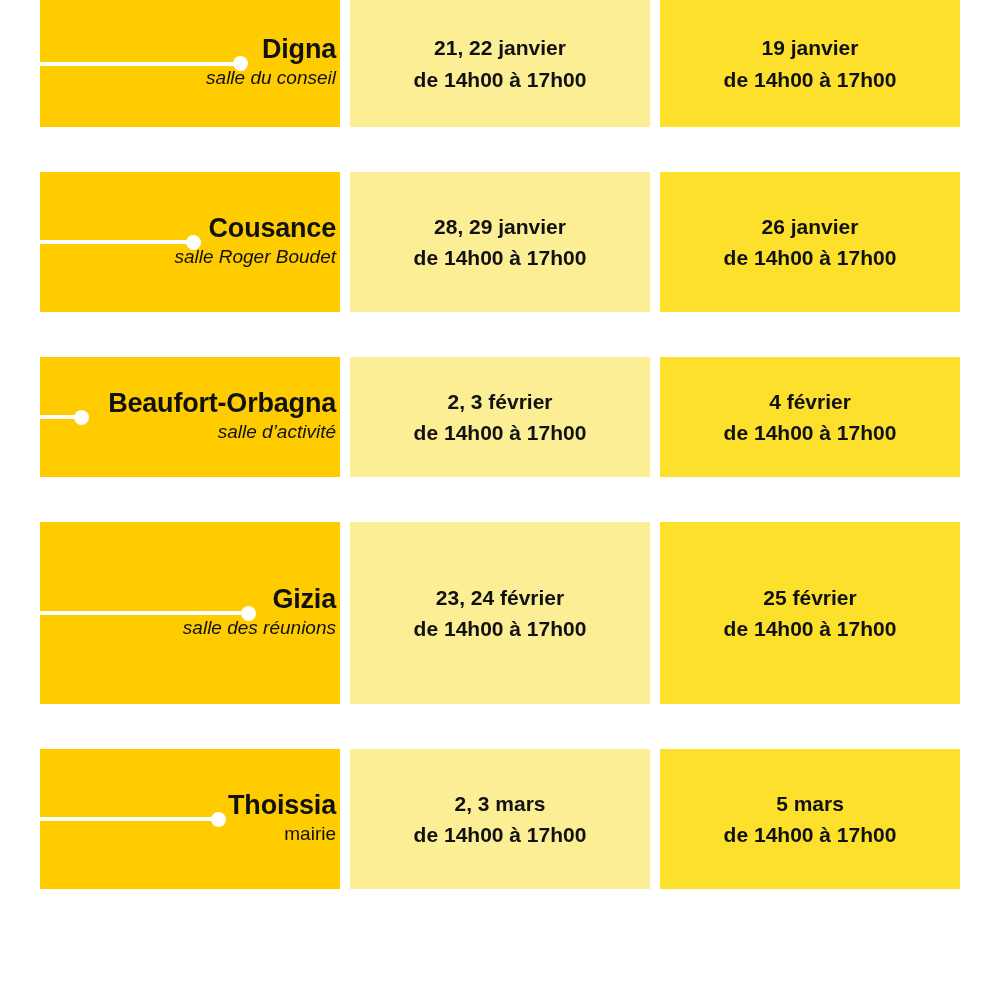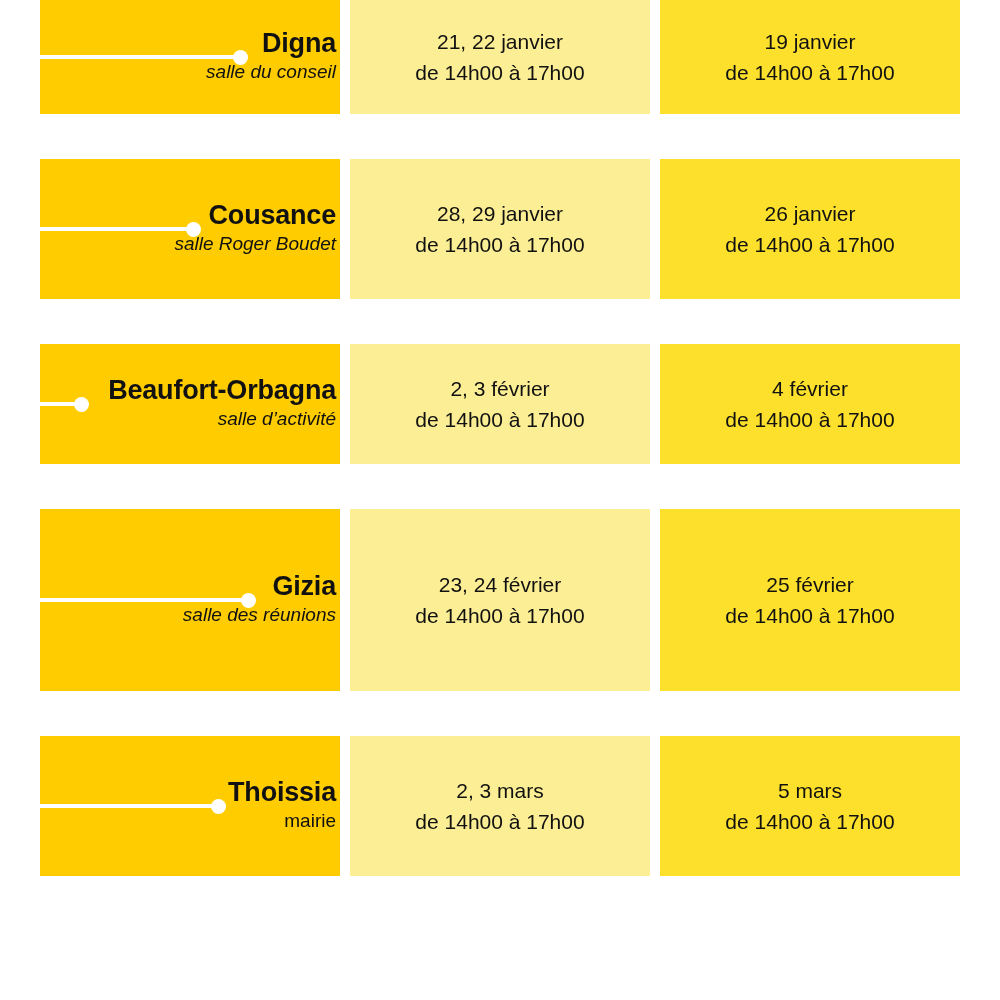--- a/index.html
+++ b/index.html
@@ -100,20 +100,21 @@
     flex: 0 0 300px;
     width: 300px;
     box-sizing: border-box;
     display: flex;
     flex-direction: column;
     align-items: center;
     justify-content: center;
     text-align: center;
     margin-left: 10px;
     padding: 18px 8px;
+    font-weight: bold;
   }
   .session-cell.shade-light { background: #FCEE94; }
   .session-cell.shade-bright { background: #FDE02C; }
 
   .session-date {
     display: block;
     font-size: 21px;
     color: #111111;
     line-height: 1.48;
     white-space: nowrap;
@@ -124,21 +125,21 @@
     color: #111111;
     line-height: 1.48;
     white-space: nowrap;
   }
 </style>
 </head>
 <body>
 
 <div id="schedule-board">
 
-  <div class="schedule-row" style="height:114px;margin-top:0;">
+  <div class="schedule-row" style="height:127px;margin-top:0;">
     <div class="place-cell">
       <span class="connector" style="width:200px;">
         <span class="connector-dot"></span>
       </span>
       <span class="place-text">
         <span class="place-name">Digna</span>
         <span class="place-room">salle du conseil</span>
       </span>
     </div>
     <div class="session-cell shade-light">

